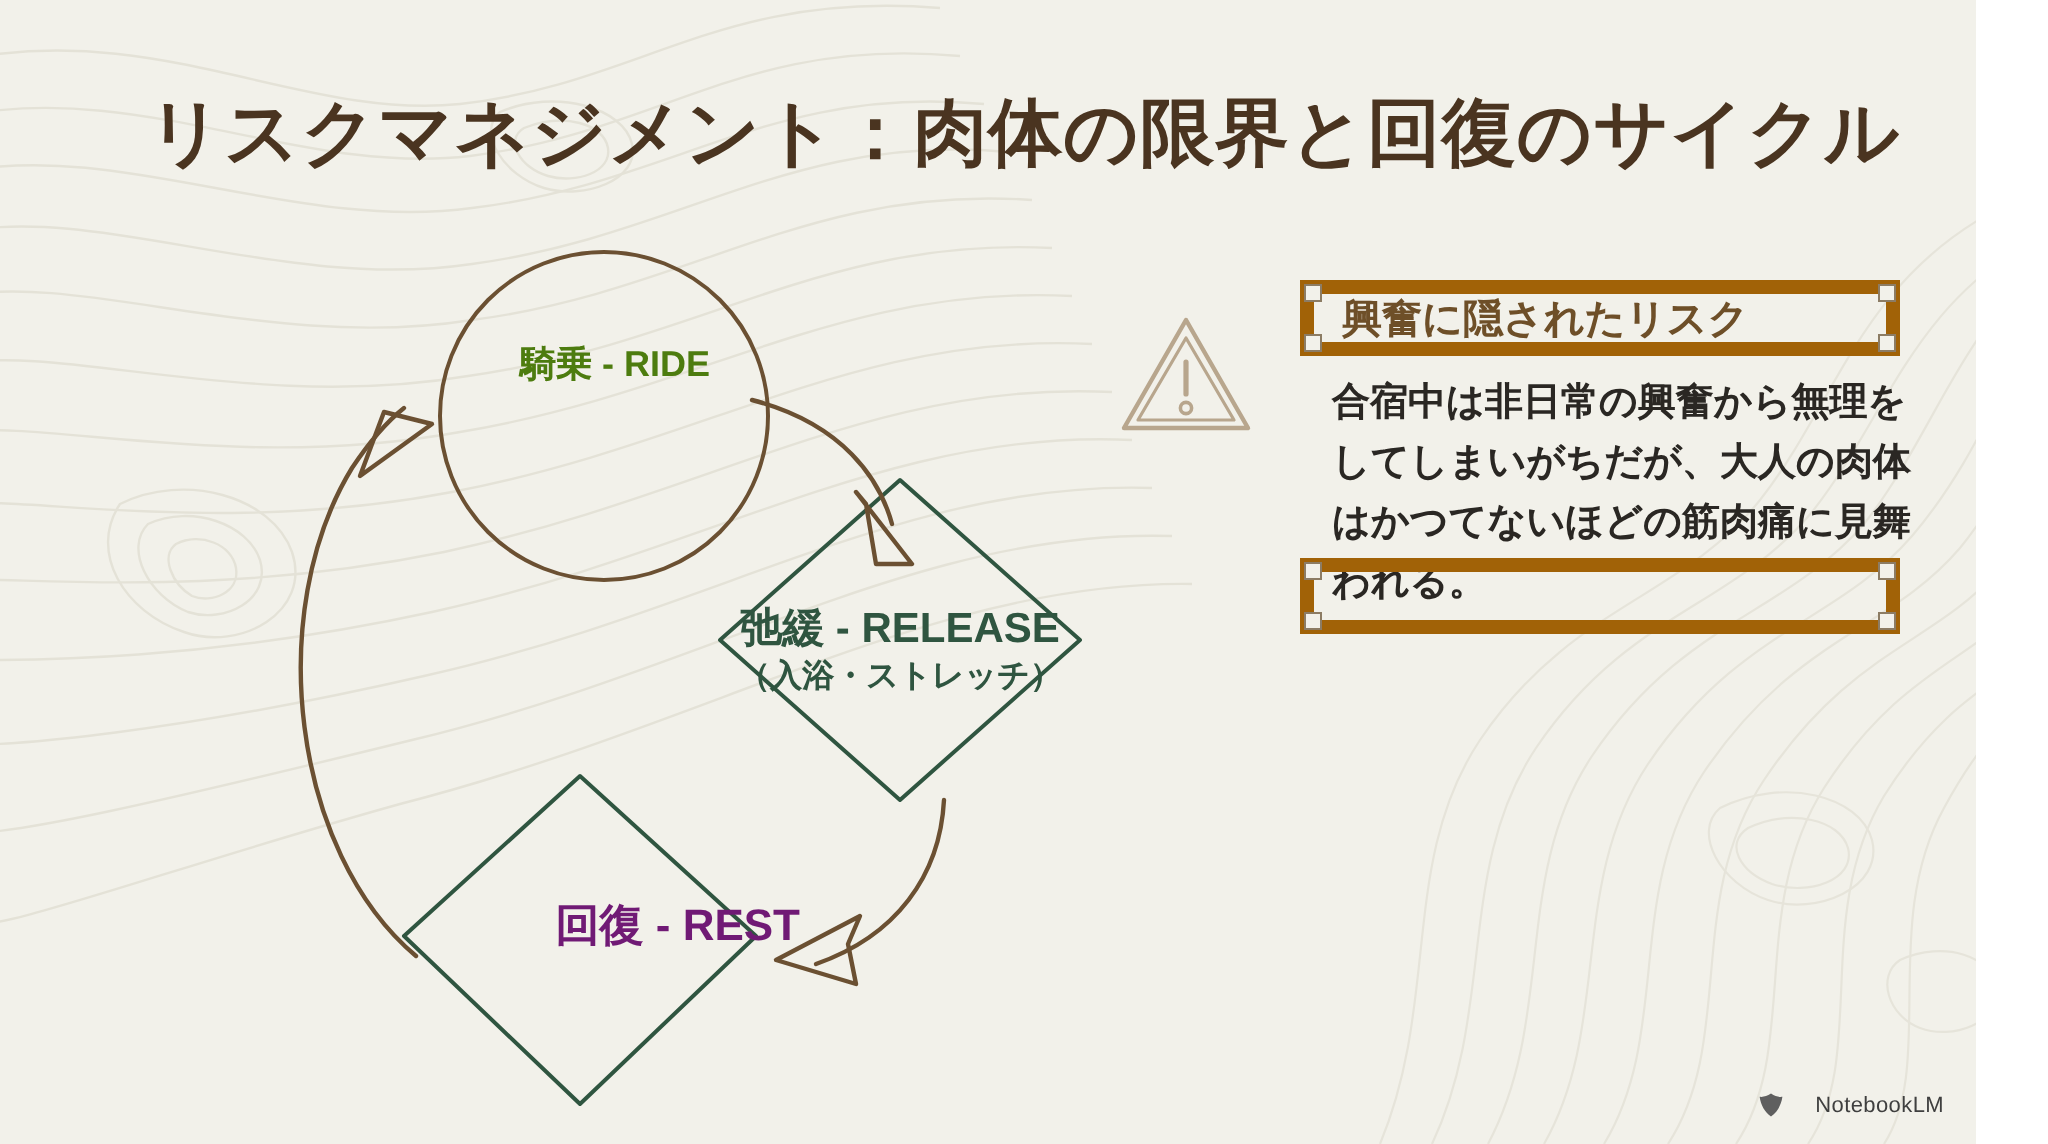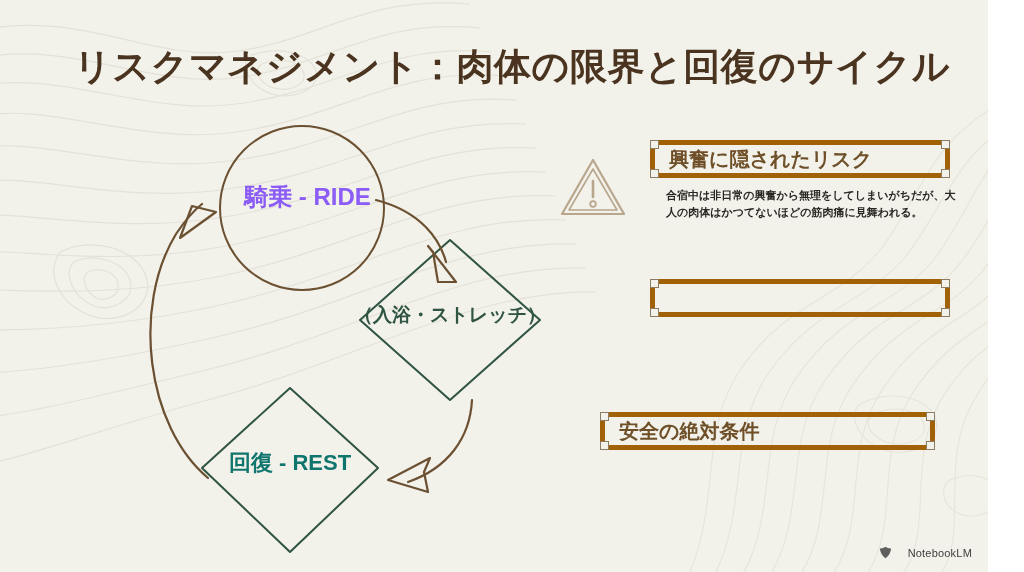--- a/index.html
+++ b/index.html
@@ -46,59 +46,60 @@
   }
   .node-label {
     position: absolute;
     text-align: center;
     font-weight: 700;
     white-space: nowrap;
     line-height: 1.22;
   }
   #label-ride {
     left: 60px;
-    top: 82px;
+    top: 72px;
     width: 215px;
-    font-size: 24px;
-    color: #8b5cf6;
+    font-size: 18px;
+    color: #4d7c0f;
   }
   #label-release {
     left: 180px;
     top: 202px;
     width: 260px;
     font-size: 21px;
     color: #2f5540;
   }
   #label-release .sub {
     display: block;
-    font-size: 19px;
+    font-size: 16px;
     margin-top: 1px;
   }
   #label-rest {
     left: 40px;
     top: 350px;
     width: 220px;
     font-size: 22px;
-    color: #0f766e;
+    color: #701a75;
+    text-align: right;
   }
   
   #warn-icon {
     position: absolute;
     left: 556px;
     top: 152px;
     width: 74px;
     height: 70px;
   }
   
   .block {
     position: absolute;
   }
   .frame {
     position: relative;
-    border: 5px solid #a16207;
+    border: 7px solid #a16207;
     box-sizing: border-box;
     height: 38px;
     display: flex;
     align-items: center;
   }
   .frame .htext {
     font-weight: 700;
     font-size: 20px;
     color: #6e4f28;
     padding-left: 14px;
@@ -112,21 +113,21 @@
     border: 1px solid #8c7c64;
     box-sizing: border-box;
   }
   .h-tl { left: -5px;  top: -5px; }
   .h-tr { right: -5px; top: -5px; }
   .h-bl { left: -5px;  bottom: -5px; }
   .h-br { right: -5px; bottom: -5px; }
   .body {
     margin-top: 9px;
     padding-left: 16px;
-    font-size: 11px;
+    font-size: 19px;
     line-height: 1.58;
     font-weight: 600;
     color: #2a2723;
   }
   #block1 { left: 650px; top: 140px; }
   #block1 .frame { width: 300px; }
   #block1 .body { width: 290px; }
   #block2 { left: 650px; top: 279px; }
   #block2 .frame { width: 300px; }
   #block2 .body { width: 290px; }
@@ -214,20 +215,21 @@
 
       <g>
         <path d="M68,378 C6,326 -8,206 36,134 C44,122 52,112 62,104" fill="none" stroke="#6b5032" stroke-width="2.2" stroke-linecap="round"></path>
         <path d="M40,138 L76,112 L52,106 L46,122 Z" fill="none" stroke="#6b5032" stroke-width="2.2" stroke-linejoin="round"></path>
       </g>
     </svg>
 
     <div class="node-label" id="label-ride">騎乗 - RIDE</div>
 
     <div class="node-label" id="label-release">
+      <span>弛緩 - RELEASE</span>
       <span class="sub">（入浴・ストレッチ）</span>
     </div>
 
     <div class="node-label" id="label-rest">回復 - REST</div>
   </div>
 
   <svg id="warn-icon" viewBox="0 0 74 70" aria-hidden="true">
     <path d="M37,8 L68,62 L6,62 Z" fill="none" stroke="#b8a68d" stroke-width="2.2" stroke-linejoin="round"></path>
     <path d="M37,17 L61,58 L13,58 Z" fill="none" stroke="#b8a68d" stroke-width="1.6" stroke-linejoin="round"></path>
     <line x1="37" y1="29" x2="37" y2="45" stroke="#b8a68d" stroke-width="2.6" stroke-linecap="round"></line>
@@ -248,27 +250,20 @@
   <div class="block" id="block2">
     <div class="frame">
       <span class="handle h-tl"></span>
       <span class="handle h-tr"></span>
       <span class="handle h-bl"></span>
       <span class="handle h-br"></span>
     </div>
   </div>
 
   <div class="block" id="block3">
-    <div class="frame">
-      <span class="htext">安全の絶対条件</span>
-      <span class="handle h-tl"></span>
-      <span class="handle h-tr"></span>
-      <span class="handle h-bl"></span>
-      <span class="handle h-br"></span>
-    </div>
   </div>
 
   <div id="logo">
     <svg width="13" height="13" viewBox="0 0 13 13" aria-hidden="true">
       <path d="M6.5,0.8 C8.6,2.2 10.4,2.6 12.2,2.4 C11.6,6.6 9.6,10.2 6.5,12.2 C3.4,10.2 1.4,6.6 0.8,2.4 C2.6,2.6 4.4,2.2 6.5,0.8 Z" fill="#5f5f5f"></path>
     </svg>
     <span>NotebookLM</span>
   </div>
 
 </div>

